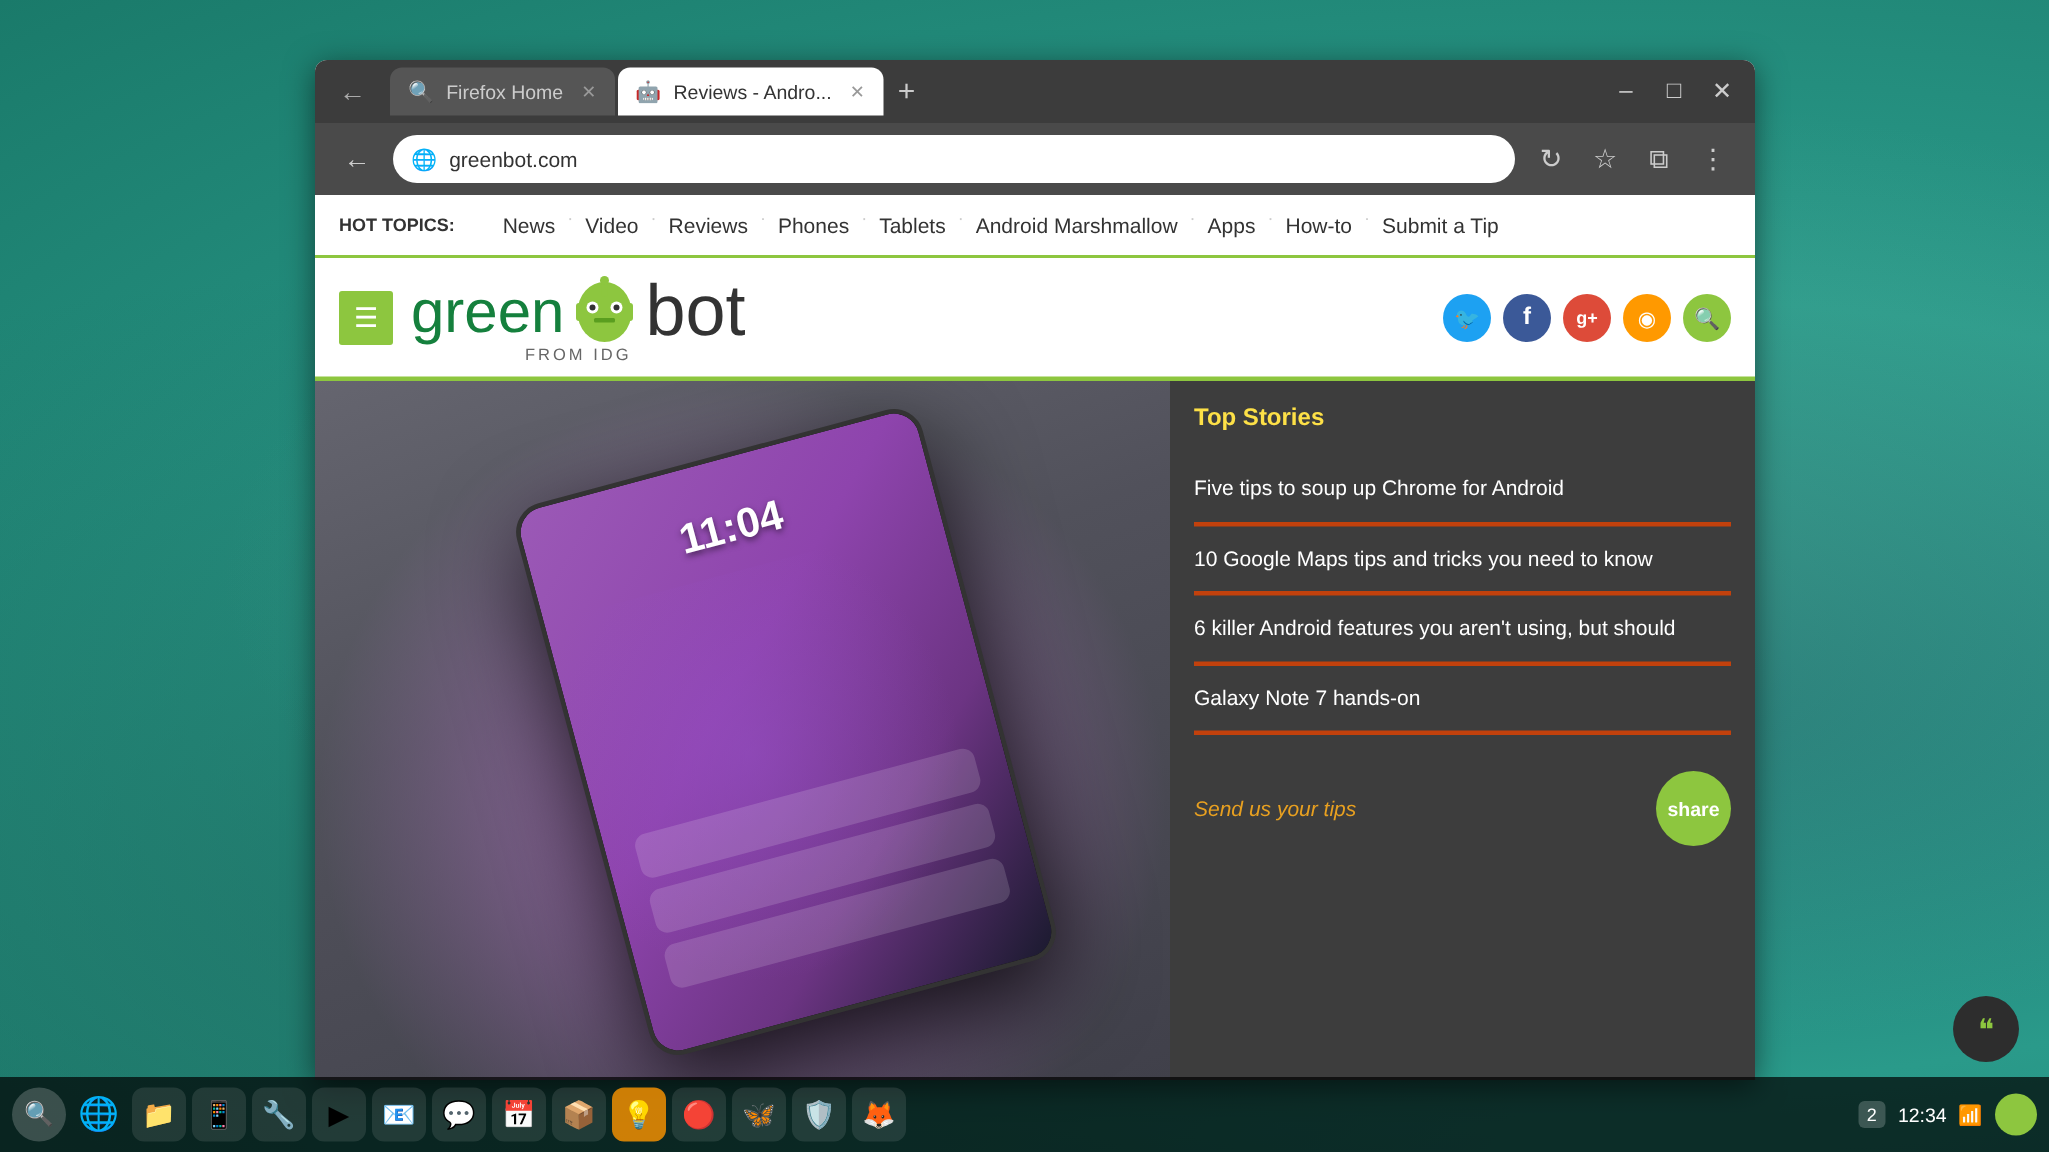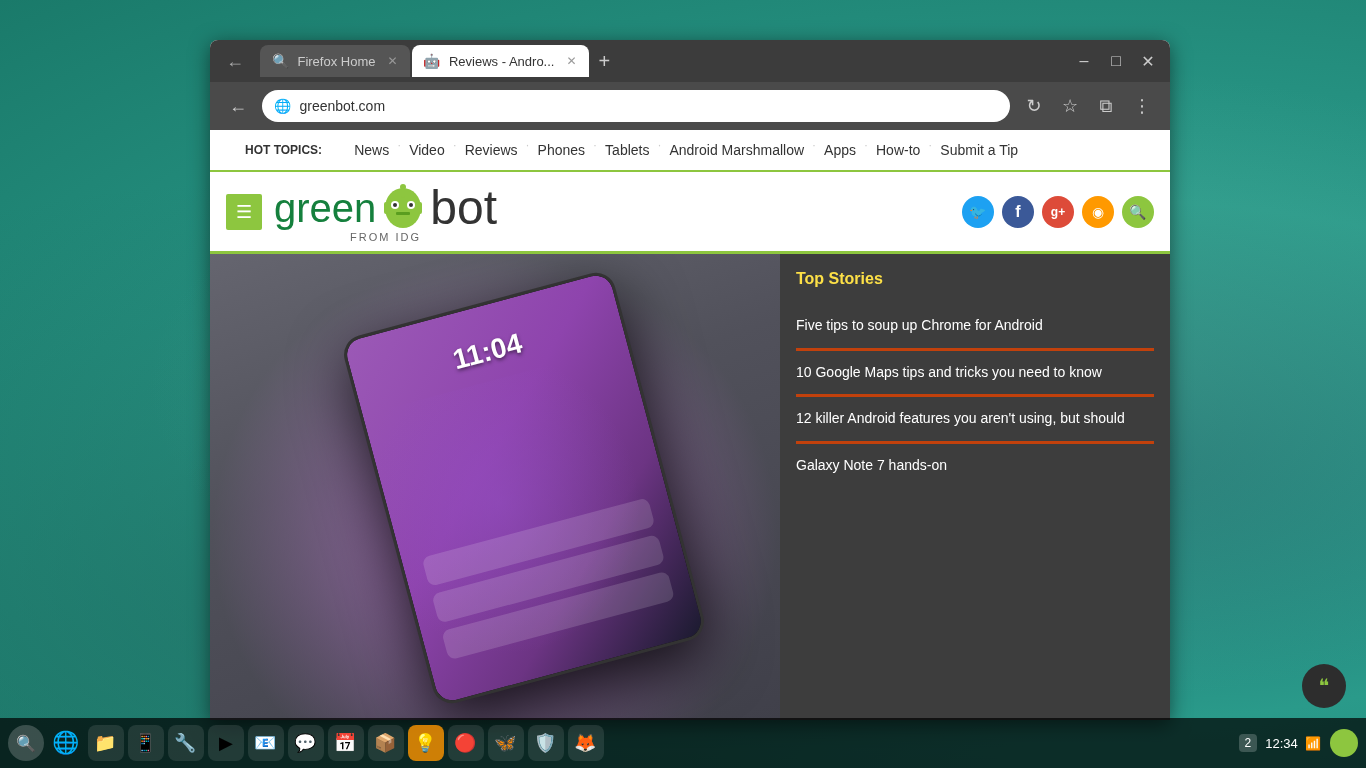--- a/index.html
+++ b/index.html
@@ -198,21 +198,20 @@
       align-items: center;
       gap: 0;
     }
 
     .hot-topics-label {
       font-size: 12px;
       font-weight: bold;
       color: #333;
       margin-right: 12px;
       text-transform: uppercase;
-      margin-left: 19px;
     }
 
     .nav-links {
       display: flex;
       gap: 0;
       list-style: none;
       margin-left: 12px;
     }
 
     .nav-link {
@@ -642,27 +641,31 @@
 
         <div class="story-item">
           <span class="story-text">Five tips to soup up Chrome for Android</span>
         </div>
 
         <div class="story-item">
           <span class="story-text">10 Google Maps tips and tricks you need to know</span>
         </div>
 
         <div class="story-item">
-          <span class="story-text">12 killer Android features you aren't using, but should</span>
+          <span class="story-text">6 killer Android features you aren't using, but should</span>
         </div>
 
         <div class="story-item">
           <span class="story-text">Galaxy Note 7 hands-on</span>
         </div>
 
+        <div class="tips-row">
+          <span class="send-tips-link">Send us your tips</span>
+          <div class="share-btn">share</div>
+        </div>
       </div>
 
     </div>
   </div>
 </div>
 
 <div class="quote-overlay">❝</div>
 
 <div class="taskbar">
   <div class="taskbar-search">🔍</div>

